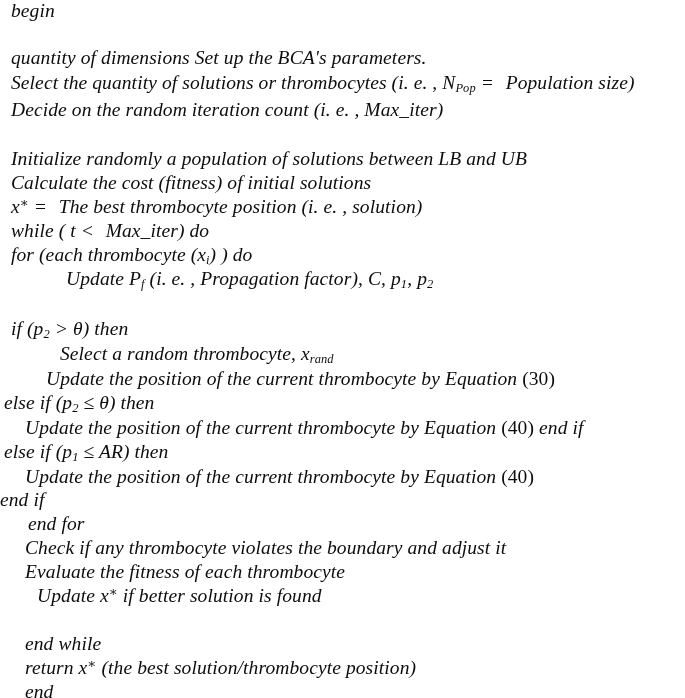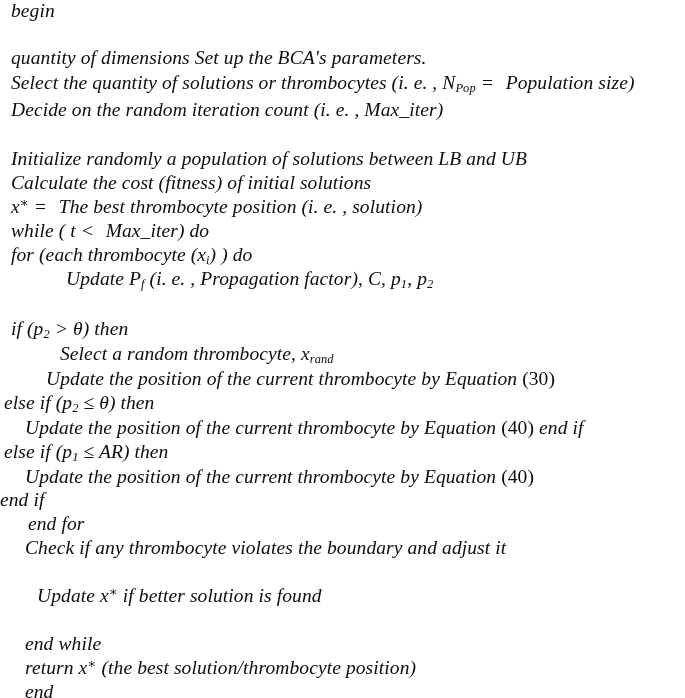--- a/index.html
+++ b/index.html
@@ -88,20 +88,21 @@
   <div class="line" style="left:4px; top:441px;">else if (p<sub>1</sub> ≤ AR) then</div>
 
   <div class="line" style="left:25px; top:466px;">Update the position of the current thrombocyte by Equation <span class="rm">(40)</span></div>
 
   <div class="line" style="left:0px; top:489px;">end if</div>
 
   <div class="line" style="left:28px; top:513px;">end for</div>
 
   <div class="line" style="left:25px; top:537px;">Check if any thrombocyte violates the boundary and adjust it</div>
 
+  <div class="line" style="left:25px; top:561px;">Evaluate the fitness of each thrombocyte</div>
 
   <div class="line" style="left:37px; top:585px;">Update x<sup>∗</sup> if better solution is found</div>
 
 
   <div class="line" style="left:25px; top:633px;">end while</div>
 
   <div class="line" style="left:25px; top:657px;text-align:right;">return x<sup>∗</sup> (the best solution/thrombocyte position)</div>
 
   <div class="line" style="left:25px; top:681px;">end</div>
 

